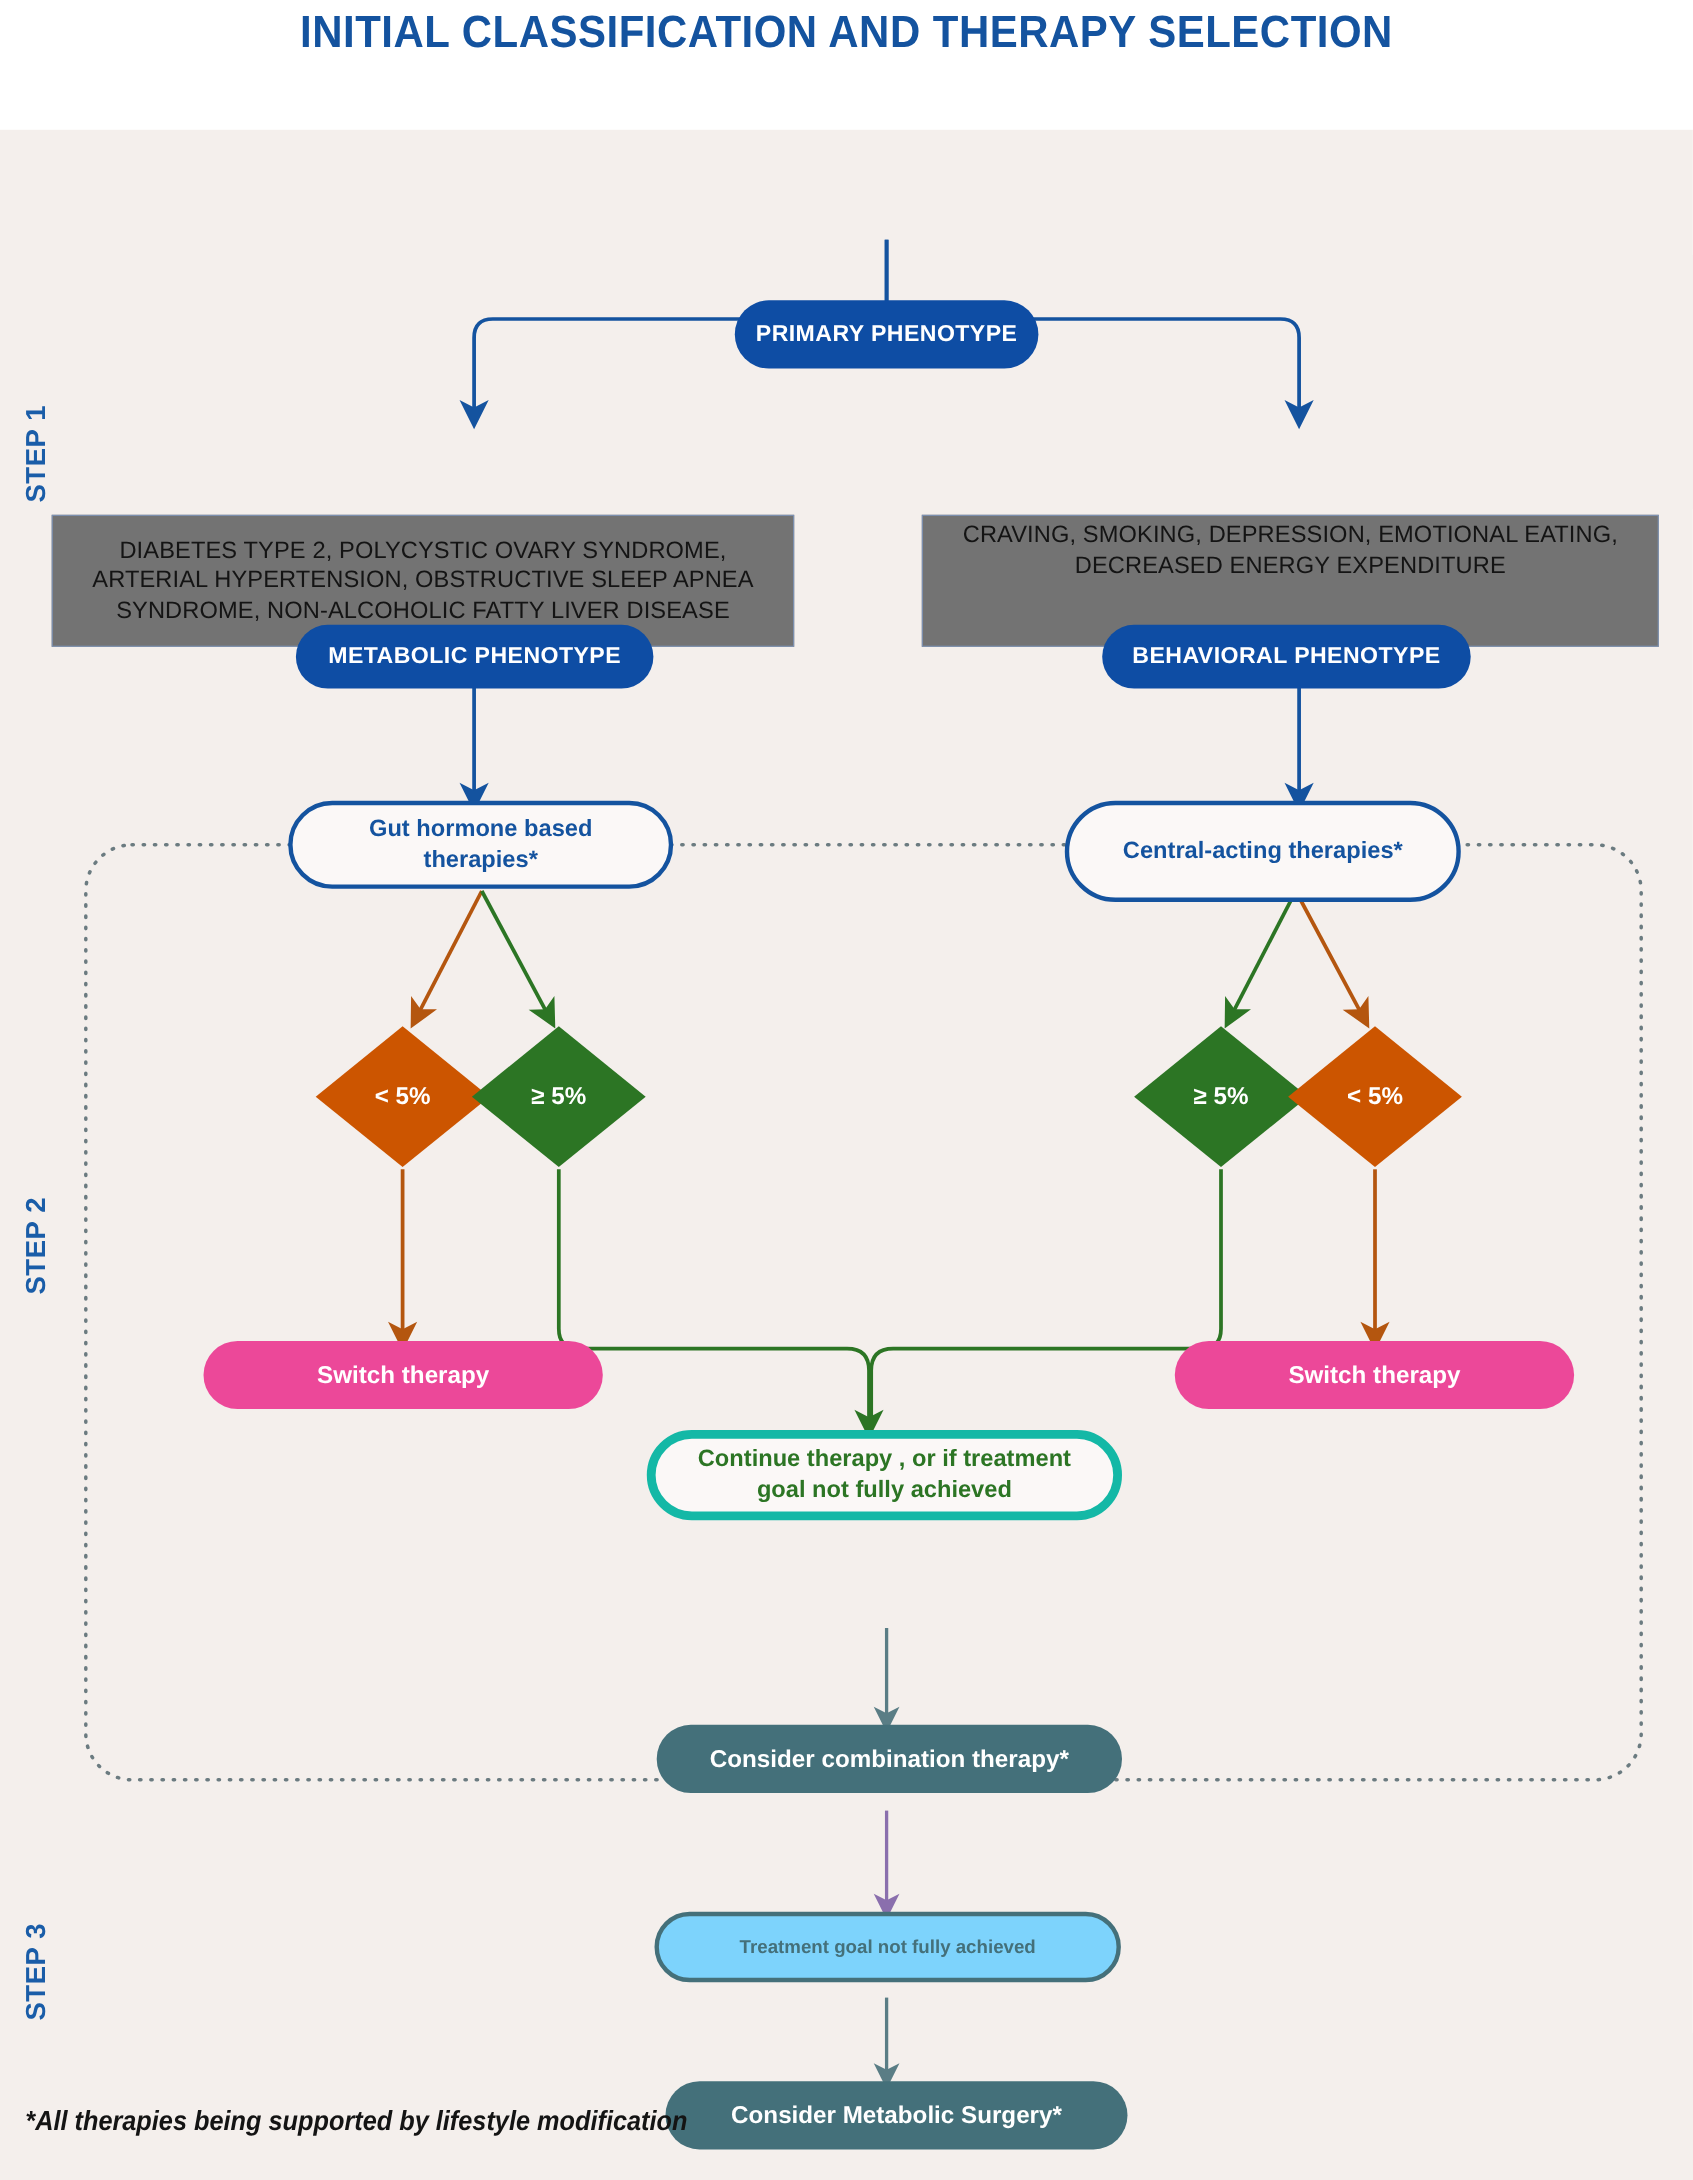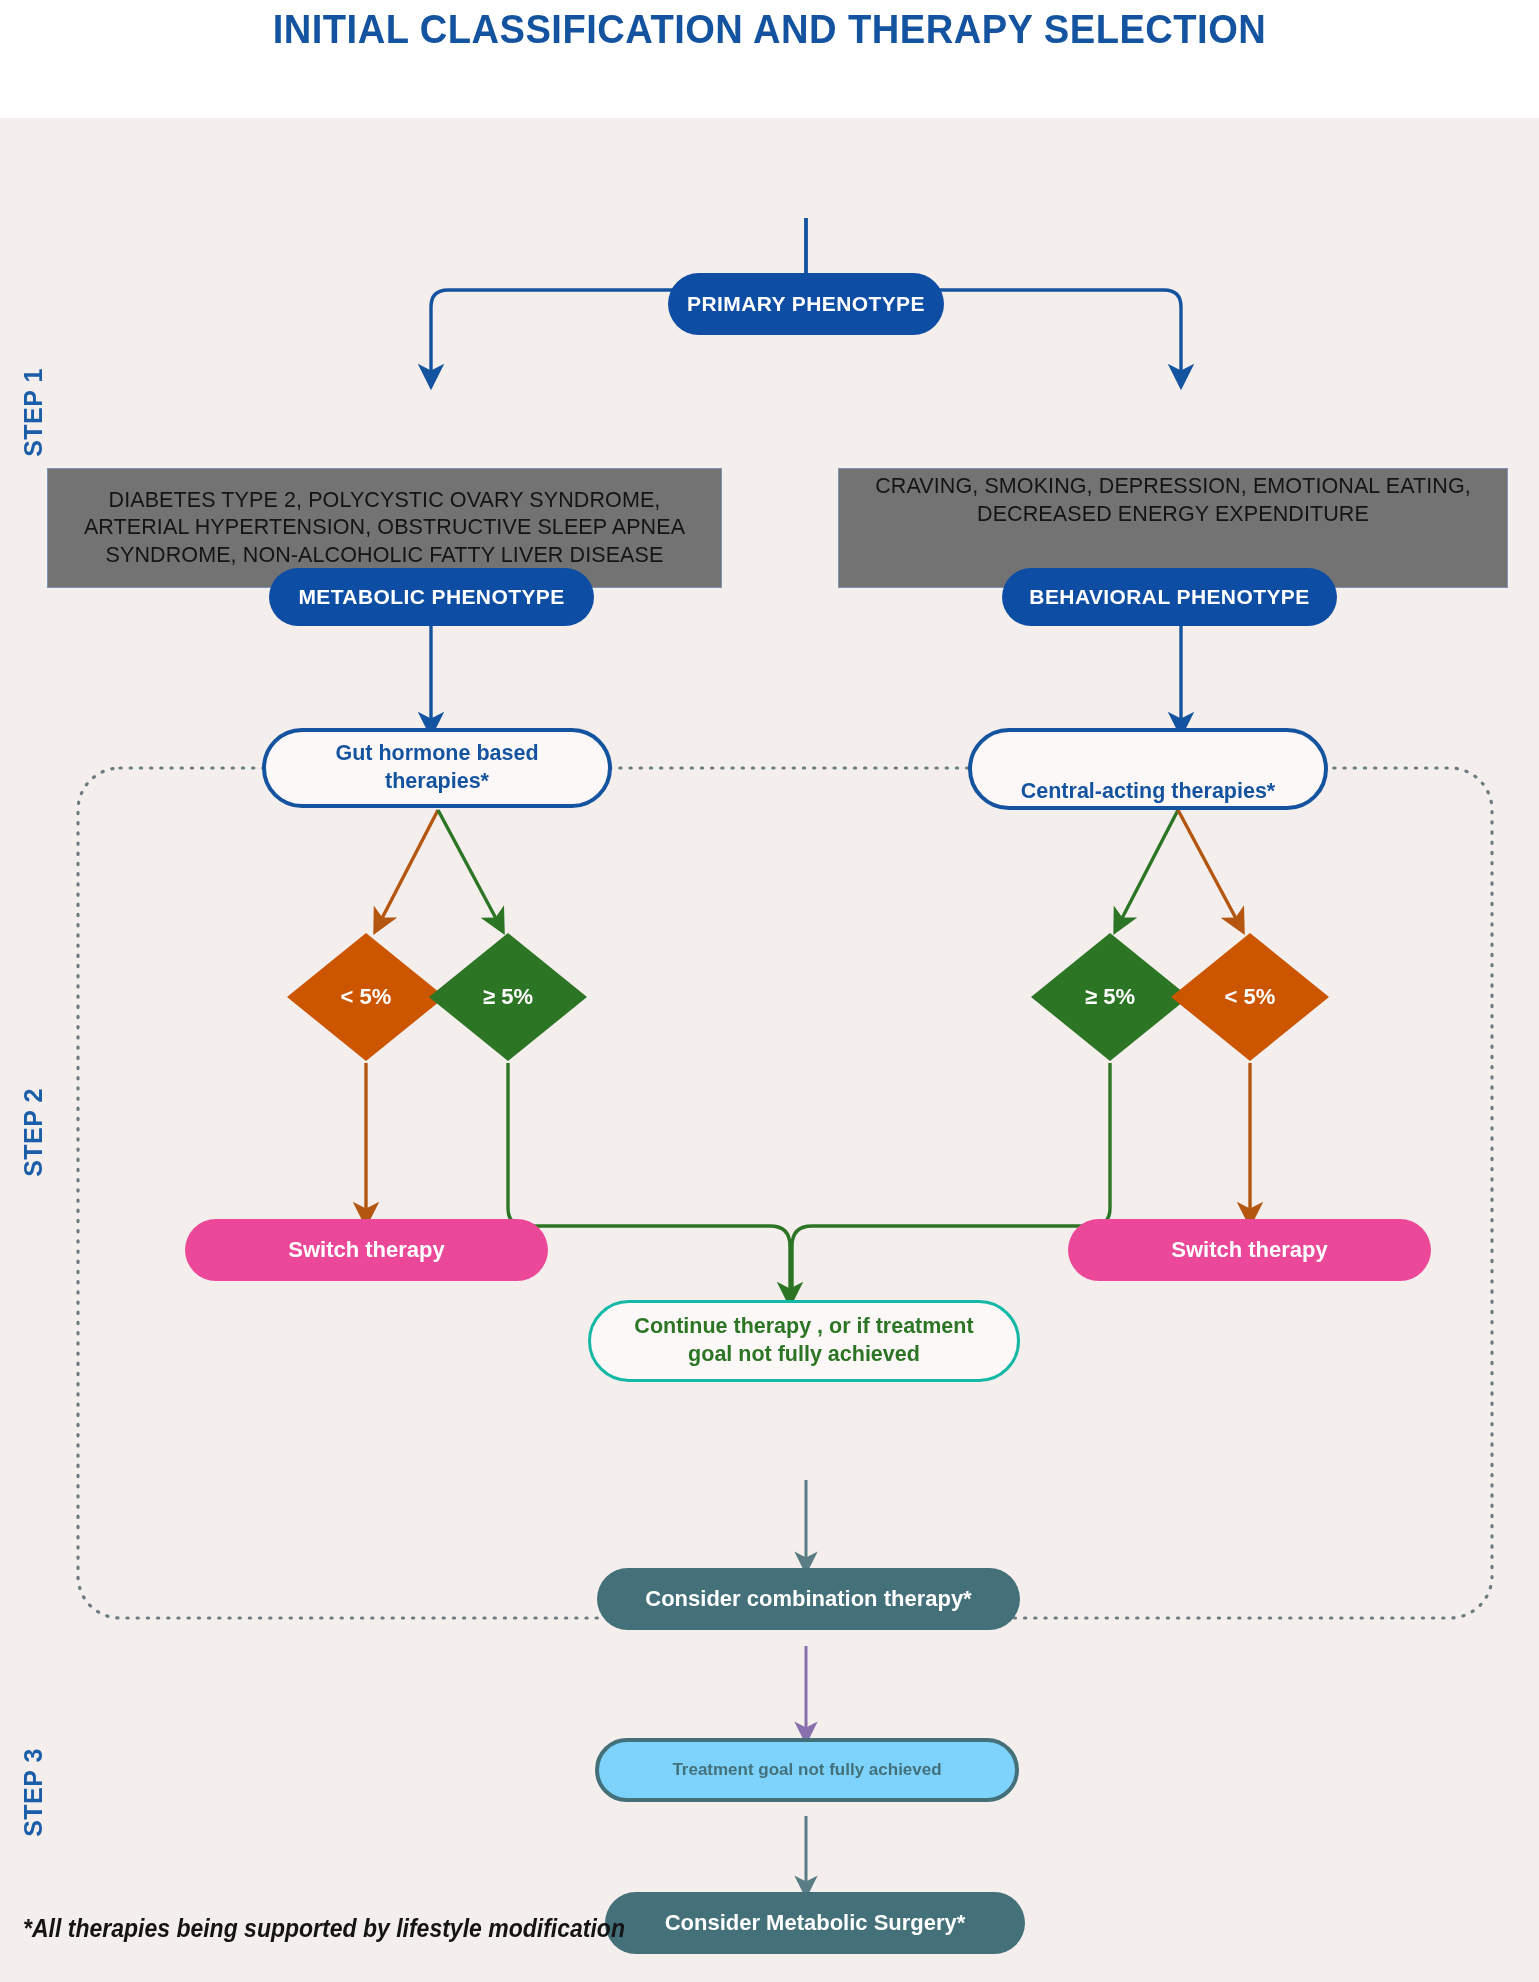--- a/index.html
+++ b/index.html
@@ -78,21 +78,21 @@
   .outline-blue{
     background:#FBF8F7;
     border:4px solid #14539F;
     border-radius:999px;
     color:#14539F;
     font-weight:bold;
     font-size:21.5px;
   }
   .outline-green{
     background:#FBF8F7;
-    border:3px solid #14b8a6;
+    border:8px solid #14b8a6;
     border-radius:999px;
     color:#2C7524;
     font-weight:bold;
     font-size:21.5px;
   }
   .outline-teal{
     background:#7dd3fc;
     border:4px solid #44707A;
     border-radius:999px;
     color:#44707A;
@@ -222,21 +222,21 @@
       <span>BEHAVIORAL PHENOTYPE</span>
     </div>
     <div class="node pill-blue" style="left:269px;top:450px;width:325px;height:58px;">
       <span>METABOLIC PHENOTYPE</span>
     </div>
 
     <div class="node outline-blue" style="left:262px;top:610px;width:350px;height:80px;flex-direction:column;">
       <span>Gut hormone based</span>
       <span>therapies*</span>
     </div>
-    <div class="node outline-blue" style="left:968px;top:610px;width:360px;height:82px;align-items:flex-end;">
+    <div class="node outline-blue" style="left:968px;top:610px;width:360px;height:92px;">
       <span>Central-acting therapies*</span>
     </div>
 
     <div class="diamond" style="left:286px;top:814px;width:160px;height:130px;">
       <svg class="dshape" viewBox="0 0 160 130">
         <polygon points="80,1 159,65 80,129 1,65" fill="#CC5500"></polygon>
       </svg>
       <span class="dlabel">&lt; 5%</span>
     </div>
 

